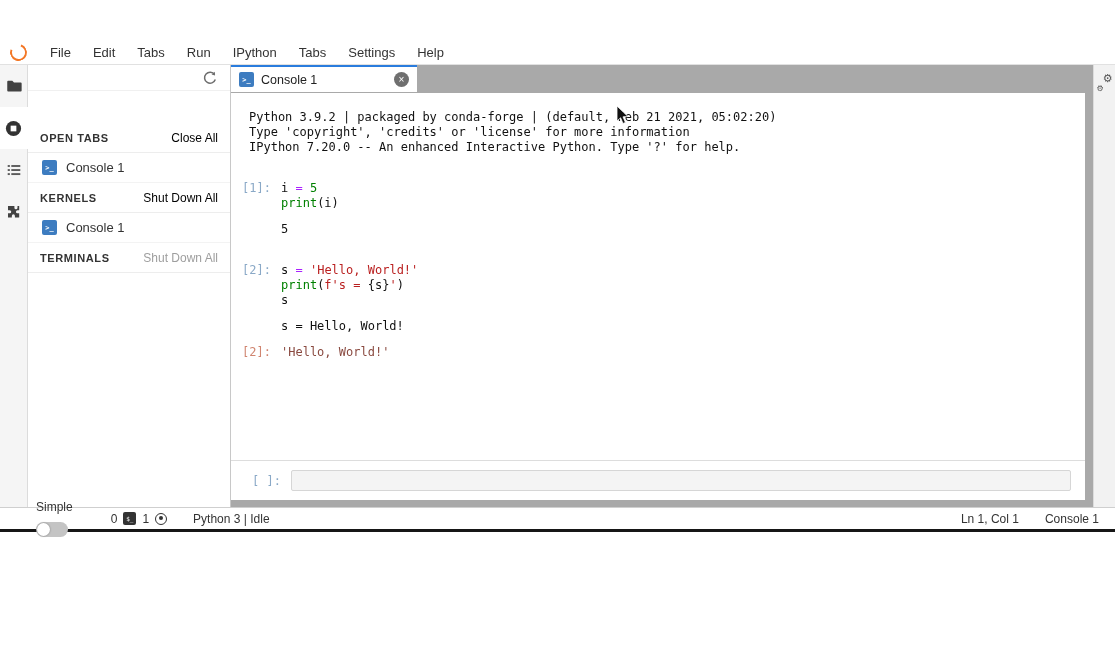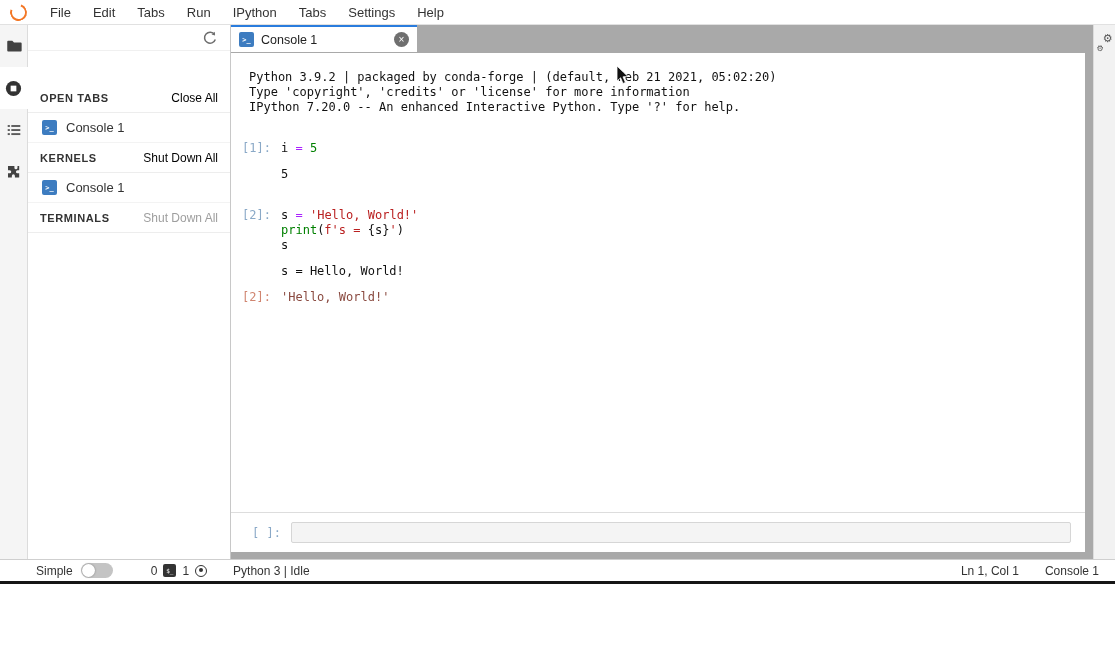--- a/index.html
+++ b/index.html
@@ -1,18 +1,18 @@
 <!DOCTYPE html>
 <html><head>
 <meta charset="utf-8">
 <style>
   * { box-sizing: border-box; margin: 0; padding: 0; }
   html,body { width:1115px; height:652px; overflow:hidden; }
   body { font-family:"Liberation Sans", sans-serif; background:#fff; }
-  .app { width:1115px; height:584px; display:flex; flex-direction:column; position:relative; background:#fff; }
+  .app { width:1115px; height:492px; display:flex; flex-direction:column; position:relative; background:#fff;margin-top:40px; }
 
   
   .menubar { height:25px; display:flex; align-items:center; padding-left:8px; border-bottom:1px solid #e1e1e1; background:#fff; flex:0 0 auto; }
   .logo { width:17px; height:17px; border:2.5px solid #f37726; border-radius:50%; border-top-color:transparent; transform:rotate(-25deg); margin:0 12px 0 2px; }
   .menu-item { font-size:13px; color:#333; padding:0 11px; cursor:default; }
 
   
   .middle { flex:1 1 auto; display:flex; min-height:0; }
 
   .activity-bar { width:28px; background:#f5f5f5; border-right:1px solid #dcdcdc; display:flex; flex-direction:column; align-items:stretch; }
@@ -59,21 +59,21 @@
   .console-input-row .prompt { flex:0 0 50px; }
   .console-input { flex:1 1 auto; height:21px; background:#f4f4f4; border:1px solid #d6d6d6; border-radius:2px; outline:none; font-family:"DejaVu Sans Mono", monospace; font-size:12px; padding:0 6px; }
 
   .right-strip { width:22px; background:#f2f2f2; border-left:1px solid #dcdcdc; display:flex; flex-direction:column; align-items:center; padding-top:10px; }
   .gears { position:relative; width:16px; height:16px; color:#555; cursor:pointer; }
   .gears::before { content:"\2699"; position:absolute; right:0; top:-3px; font-size:11px; }
   .gears::after  { content:"\2699"; position:absolute; left:0; bottom:-2px; font-size:8px; }
 
   
   .statusbar { height:22px; background:#fff; border-top:1px solid #cfcfcf; display:flex; align-items:center; font-size:12px; color:#333; padding:0 12px; flex:0 0 auto; }
-  .sb-left { display:flex; align-items:flex-end; margin-left:24px; gap:8px; }
+  .sb-left { display:flex; align-items:flex-start; margin-left:24px; gap:8px;flex-direction:column; }
   .toggle { width:32px; height:15px; background:#c4c4c4; border-radius:8px; position:relative; cursor:pointer; }
   .toggle .knob { position:absolute; left:1px; top:1px; width:13px; height:13px; background:#fff; border-radius:50%; box-shadow:0 0 2px rgba(0,0,0,.4); }
   .sb-counts { display:flex; align-items:center; gap:6px; margin-left:38px; }
   .term-icon { width:13px; height:13px; background:#333; border-radius:2px; color:#fff; font-size:6px; line-height:13px; text-align:center; font-family:"DejaVu Sans Mono",monospace; }
   .term-icon::before { content:"$_"; }
   .kernel-icon { width:12px; height:12px; border:1.5px solid #333; border-radius:50%; position:relative; }
   .kernel-icon::before { content:""; position:absolute; left:2.5px; top:2.5px; width:4px; height:4px; background:#333; border-radius:50%; }
   .sb-kernel-status { margin-left:26px; cursor:pointer; }
   .sb-right { margin-left:auto; display:flex; align-items:center; gap:26px; padding-right:4px; }
 
@@ -180,20 +180,21 @@
         </div>
       </div>
 
       <div class="console-frame">
         <div class="console-scroll" id="console-scroll">
             <div class="banner-line">Python 3.9.2 | packaged by conda-forge | (default, Feb 21 2021, 05:02:20)</div>
             <div class="banner-line">Type 'copyright', 'credits' or 'license' for more information</div>
             <div class="banner-line">IPython 7.20.0 -- An enhanced Interactive Python. Type '?' for help.</div>
             <div class="cell">
               <div class="line"><span class="prompt">[1]:</span><span class="code"><span>i</span><span> </span><span class="tok-op">=</span><span> </span><span class="tok-num">5</span></span></div>
+              <div class="line"><span class="prompt"></span><span class="code"><span class="tok-fn">print</span><span>(</span><span>i</span><span>)</span></span></div>
               <div class="gap-line"></div>
               <div class="line"><span class="prompt"></span><span>5</span></div>
             </div>
             <div class="cell">
               <div class="line"><span class="prompt">[2]:</span><span class="code"><span>s</span><span> </span><span class="tok-op">=</span><span> </span><span class="tok-str">'Hello, World!'</span></span></div>
               <div class="line"><span class="prompt"></span><span class="code"><span class="tok-fn">print</span><span>(</span><span class="tok-str">f's = </span><span>{s}</span><span class="tok-str">'</span><span>)</span></span></div>
               <div class="line"><span class="prompt"></span><span class="code"><span>s</span></span></div>
               <div class="gap-line"></div>
               <div class="line"><span class="prompt"></span><span>s = Hello, World!</span></div>
               <div class="gap-line"></div>

